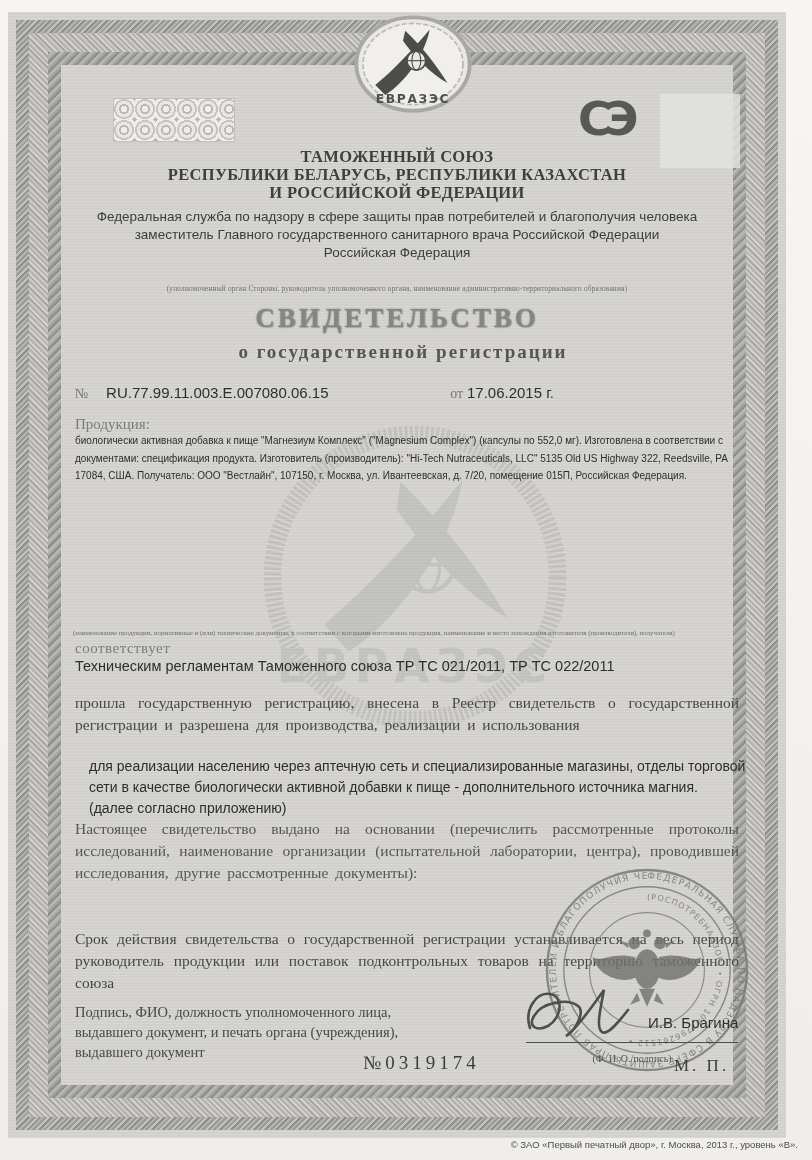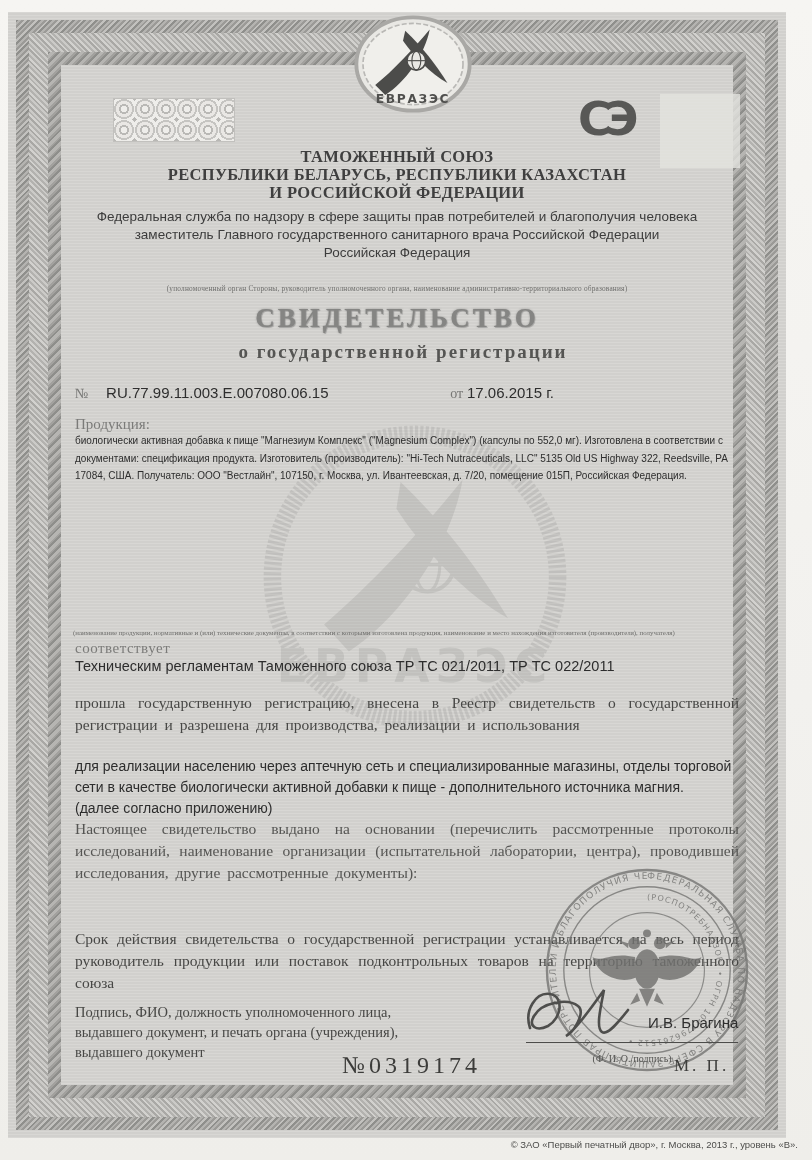--- a/index.html
+++ b/index.html
@@ -46,37 +46,37 @@
   
   .prod-label{left:67px;top:404px;color:#7b7b79;font-size:15px;z-index:2;}
   .prod-text{left:67px;top:420px;width:664px;font-family:"Liberation Sans",sans-serif;
     font-size:10px;line-height:17.5px;color:#2d2d2d;z-index:2;}
   .watermark{left:252px;top:410px;width:310px;height:310px;z-index:1;opacity:.16;}
   .prod-caption{left:65px;top:617px;width:668px;font-size:6.9px;color:#6e6e6c;z-index:2;white-space:nowrap;}
   .conf-label{left:67px;top:628px;color:#7b7b79;font-size:15px;z-index:2;letter-spacing:.5px;}
   .conf-text{left:67px;top:646px;font-family:"Liberation Sans",sans-serif;font-size:14.5px;color:#2d2d2d;z-index:2;}
   .body-serif{left:67px;width:664px;font-size:15.5px;line-height:22px;color:#474745;
     text-align:justify;word-spacing:3px;z-index:2;}
-  .body-sans{left:67px;width:664px;font-family:"Liberation Sans",sans-serif;font-size:14px;
+  .body-sans{left:81px;width:664px;font-family:"Liberation Sans",sans-serif;font-size:14px;
     line-height:21px;color:#2d2d2d;z-index:2;}
   .p-reg{top:680px;}
   .p-usage{top:744px;}
   .p-note{top:786px;}
   .p-basis{top:806px;color:#55555с;color:#555553;}
   .p-expert{top:874px;}
   .p-valid{top:916px;}
   .sig-caption{left:67px;top:990px;width:330px;font-size:14.5px;line-height:20px;color:#474745;z-index:2;}
   
   .stamp{left:535px;top:854px;width:208px;height:208px;z-index:3;opacity:.82;}
   .signature{left:508px;top:968px;width:140px;height:72px;z-index:4;}
   .sig-name{left:640px;top:1002px;font-family:"Liberation Sans",sans-serif;font-size:15px;color:#2f2f2f;z-index:4;}
   .sig-line{left:518px;top:1030px;width:212px;border-top:1.3px solid #4c4c4a;z-index:4;
     text-align:center;font-size:10px;color:#55555з;color:#555553;padding-top:10px;}
   .mp{left:666px;top:1044px;font-size:17px;letter-spacing:3px;color:#3e3e3c;z-index:4;}
-  .blank-no{left:334px;top:1040px;font-size:24px;letter-spacing:4px;color:#3c3c3a;z-index:2;text-align:right;}
+  .blank-no{left:355px;top:1040px;font-size:19px;letter-spacing:4px;color:#3c3c3a;z-index:2;text-align:right;}
   .footer{position:absolute;right:14px;top:1139px;font-family:"Liberation Sans",sans-serif;
     font-size:9.5px;color:#4c4c4a;z-index:2;}
   .nw{white-space:nowrap;}
 </style>
 </head>
 <body>
 
 <div class="sheet">
 
   <div class="frame-outer"></div>

